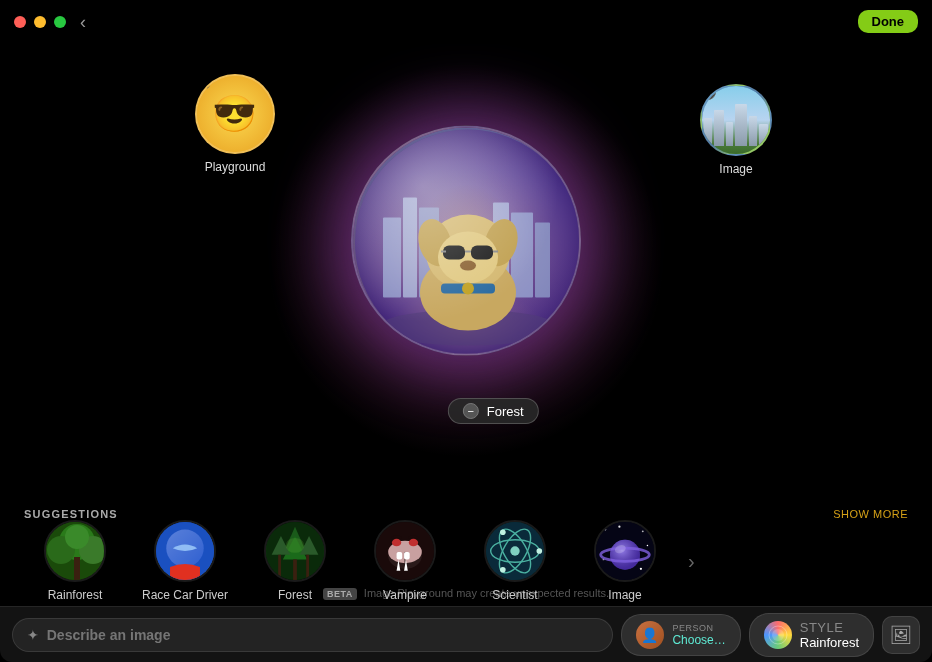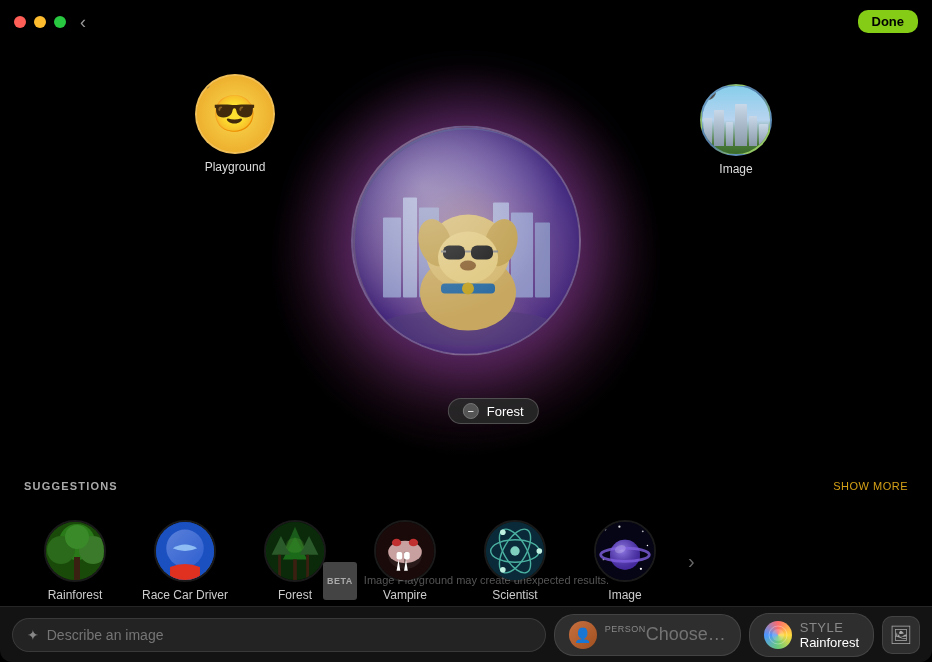--- a/index.html
+++ b/index.html
@@ -239,21 +239,21 @@
       bottom: 60px;
       left: 0;
       right: 0;
       padding: 0 20px;
     }
 
     .suggestions-header {
       display: flex;
       justify-content: space-between;
       align-items: center;
-      margin-bottom: 28px;
+      margin-bottom: 0;
       padding: 0 4px;
     }
 
     .suggestions-title {
       color: #aaa;
       font-size: 11px;
       font-weight: 700;
       letter-spacing: 1.2px;
       text-transform: uppercase;
     }
@@ -336,20 +336,21 @@
       font-size: 14px;
     }
 
     .describe-input {
       background: none;
       border: none;
       color: #888;
       font-size: 14px;
       outline: none;
       flex: 1;
+      font-weight: bold;
     }
 
     .person-btn {
       display: flex;
       align-items: center;
       gap: 8px;
       background: rgba(50,50,50,0.9);
       border-radius: 20px;
       padding: 6px 14px;
       border: 1px solid rgba(255,255,255,0.1);
@@ -362,32 +363,33 @@
       border-radius: 50%;
       background: linear-gradient(135deg, #c87040, #a05020);
       display: flex;
       align-items: center;
       justify-content: center;
       font-size: 14px;
     }
 
     .person-text {
       display: flex;
+      flex-direction: column;
     }
 
     .person-label-sm {
       color: #888;
       font-size: 9px;
       text-transform: uppercase;
       letter-spacing: 0.5px;
     }
 
     .person-value {
-      color: #737373;
-      font-size: 18px;
+      color: #5eead4;
+      font-size: 12px;
     }
 
     .style-btn {
       display: flex;
       align-items: center;
       gap: 8px;
       background: rgba(50,50,50,0.9);
       border-radius: 20px;
       padding: 6px 14px;
       border: 1px solid rgba(255,255,255,0.1);
@@ -445,21 +447,21 @@
       color: #555;
       font-size: 11px;
     }
 
     .beta-badge {
       display: inline-block;
       background: #444;
       color: #aaa;
       font-size: 9px;
       font-weight: 700;
-      padding: 14px 4px;
+      padding: 1px 4px;
       border-radius: 3px;
       margin-right: 4px;
       vertical-align: middle;
       letter-spacing: 0.5px;
     }
 
     
     .atom-art {
       width: 100%;
       height: 100%;

